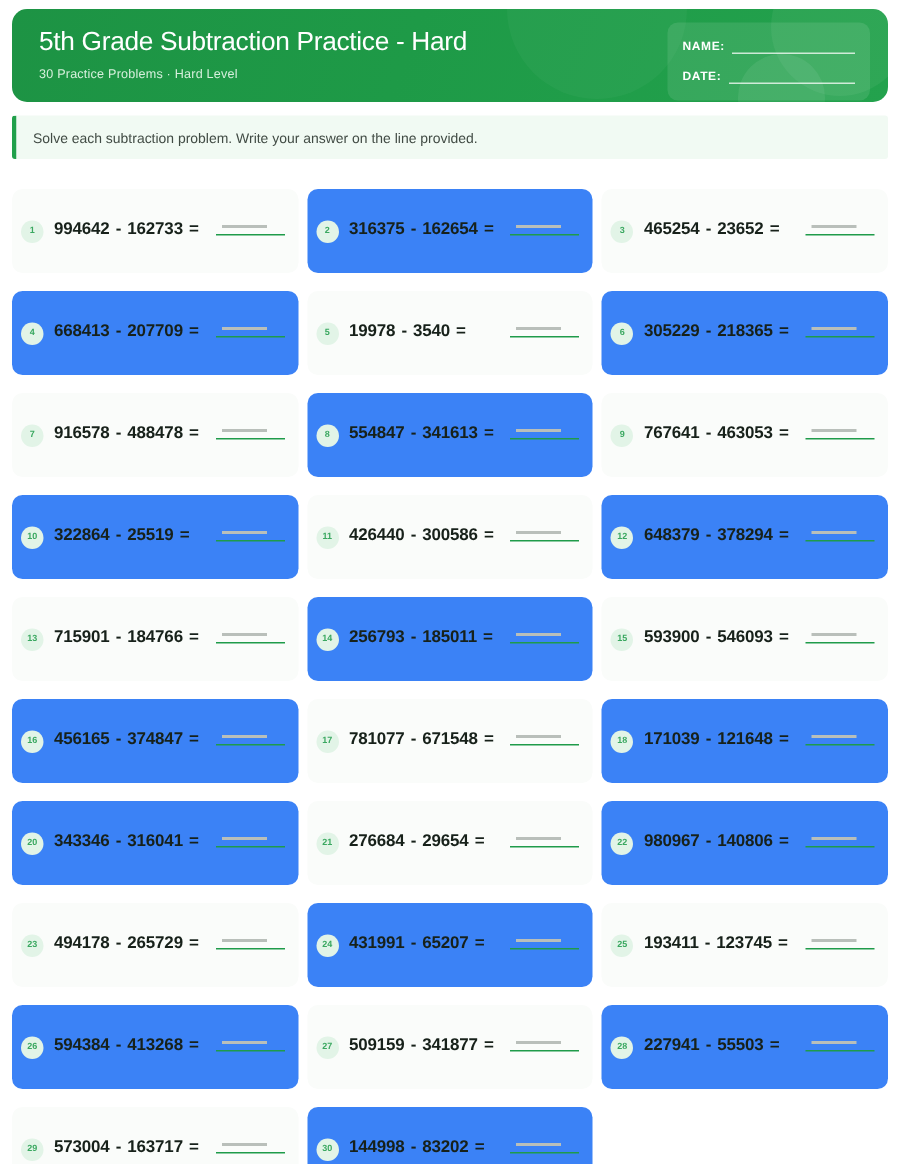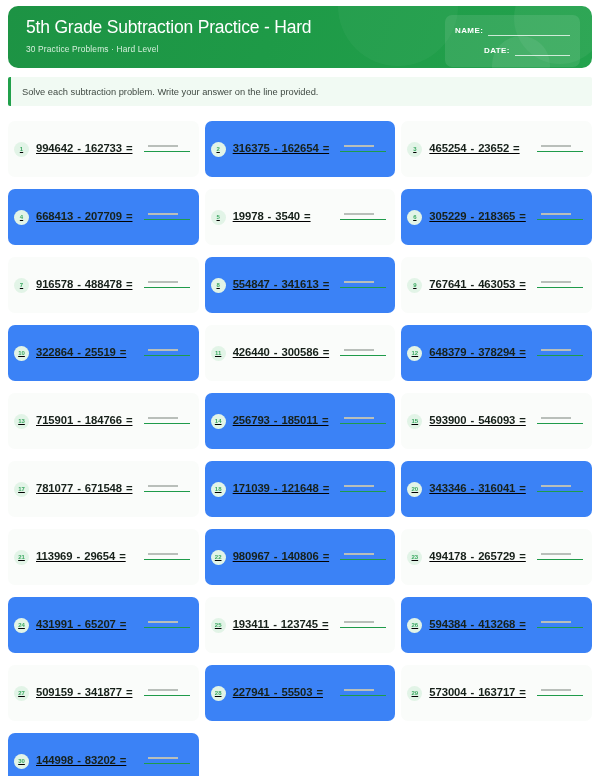--- a/index.html
+++ b/index.html
@@ -77,21 +77,21 @@
     border-radius: 7px;
     background: rgba(255,255,255,0.10);
     z-index: 3;
   }
   .namebox-row {
     display: flex;
     align-items: center;
     gap: 5px;
     height: 16px;
   }
-  .namebox-row + .namebox-row { margin-top: 4px; margin-left: 29px; }
+  .namebox-row + .namebox-row { margin-top: 4px; }
   .namebox-label {
     color: #ffffff;
     font-size: 8px;
     font-weight: bold;
     letter-spacing: 0.4px;
     white-space: nowrap;
     padding-bottom: 1px;
   }
   .namebox-line {
     flex: 1;
@@ -119,22 +119,21 @@
   .grid {
     margin-top: 10px;
     display: grid;
     grid-template-columns: repeat(3, 1fr);
     column-gap: 6px;
     row-gap: 2px;
   }
   .cell {
     height: 66px;
     display: flex;
-    align-items: center;
-    text-decoration: underline;
+    align-items: flex-end;
   }
   .card {
     width: 100%;
     height: 56px;
     border-radius: 7px;
     display: flex;
     align-items: center;
     padding: 0 9px 0 6px;
     gap: 7px;
   }
@@ -373,20 +372,30 @@
         <div class="card tint-a">
           <div class="badge">15</div>
           <div class="expr">593900 - 546093 =</div>
           <div class="answer">
             <div class="answer-dash"></div>
             <div class="answer-rule"></div>
           </div>
         </div>
       </div>
       <div class="cell">
+        <div class="card tint-b">
+          <div class="badge">16</div>
+          <div class="expr">456165 - 374847 =</div>
+          <div class="answer">
+            <div class="answer-dash"></div>
+            <div class="answer-rule"></div>
+          </div>
+        </div>
+      </div>
+      <div class="cell">
         <div class="card tint-a">
           <div class="badge">17</div>
           <div class="expr">781077 - 671548 =</div>
           <div class="answer">
             <div class="answer-dash"></div>
             <div class="answer-rule"></div>
           </div>
         </div>
       </div>
       <div class="cell">
@@ -405,21 +414,21 @@
           <div class="expr">343346 - 316041 =</div>
           <div class="answer">
             <div class="answer-dash"></div>
             <div class="answer-rule"></div>
           </div>
         </div>
       </div>
       <div class="cell">
         <div class="card tint-a">
           <div class="badge">21</div>
-          <div class="expr">113969 - 29654 =</div>
+          <div class="expr">276684 - 29654 =</div>
           <div class="answer">
             <div class="answer-dash"></div>
             <div class="answer-rule"></div>
           </div>
         </div>
       </div>
       <div class="cell">
         <div class="card tint-b">
           <div class="badge">22</div>
           <div class="expr">980967 - 140806 =</div>

